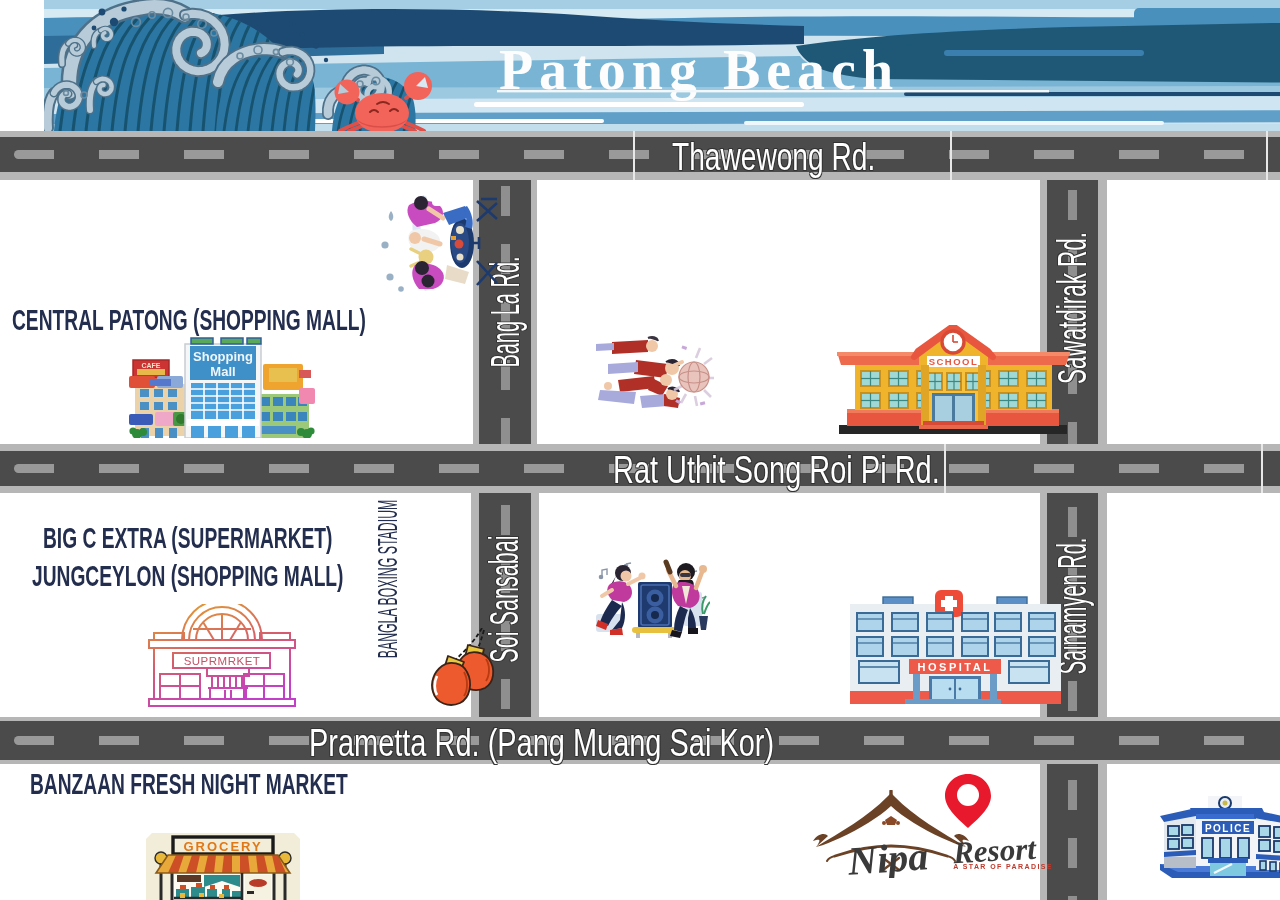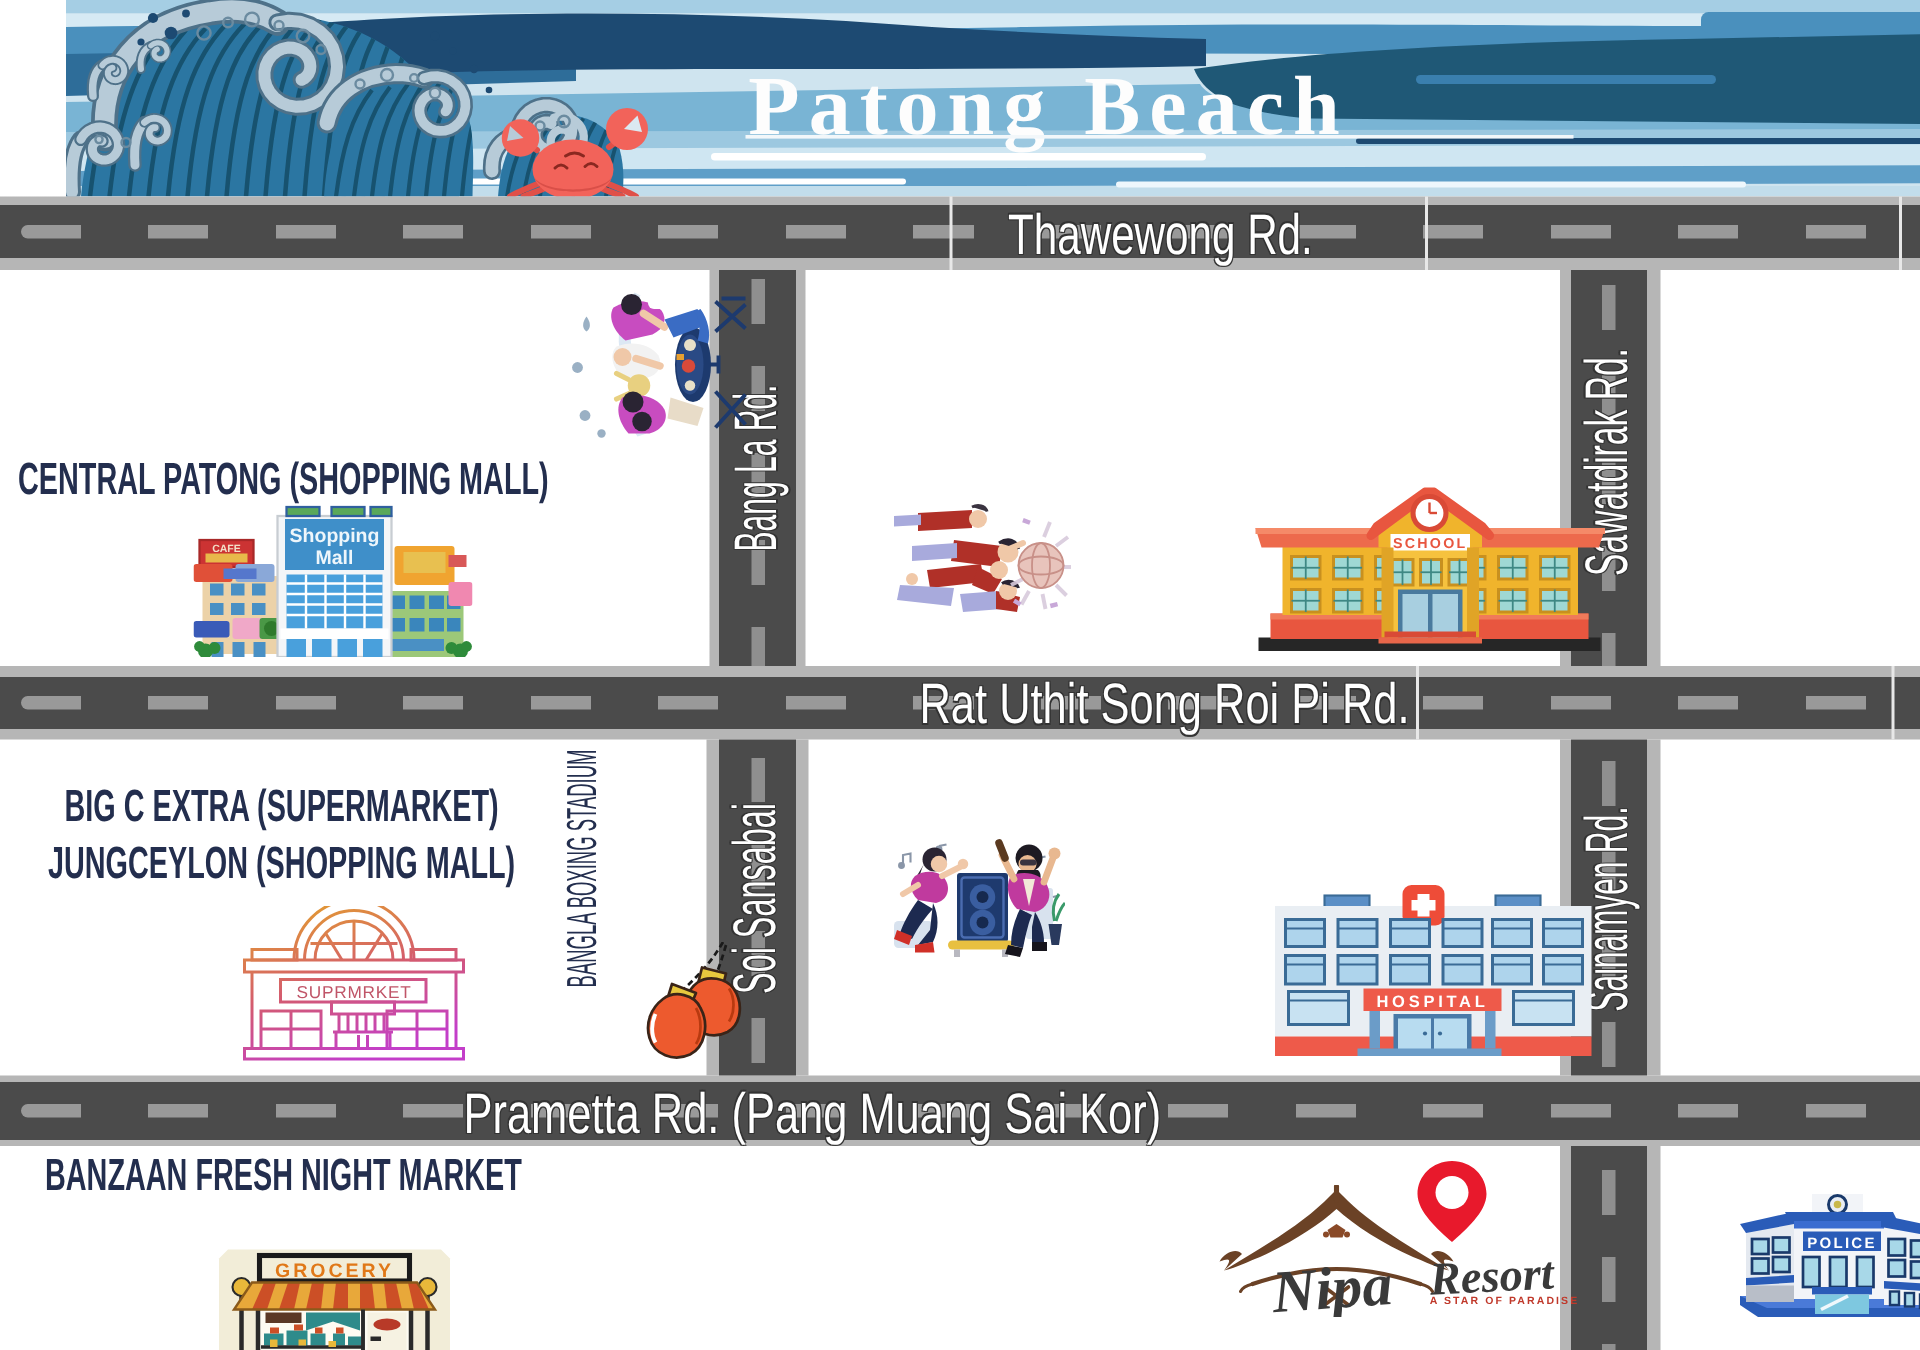--- a/index.html
+++ b/index.html
@@ -615,21 +615,21 @@
       <rect x="83" y="89" width="22" height="22" fill="#b8dcf0"></rect>
       <rect x="107" y="89" width="22" height="22" fill="#b8dcf0"></rect>
       <circle cx="101" cy="99" r="1.4" fill="#3a6b96"></circle>
         <circle cx="111" cy="99" r="1.4" fill="#3a6b96"></circle>
       <rect x="56" y="109" width="96" height="5" fill="#6b9cc8"></rect>
     </svg>
   </div>
 
   <div class="maplabel" style="left:43px;top:521px;transform:scaleX(0.64);transform-origin:0 0;">BIG C EXTRA (SUPERMARKET)</div>
 
-  <div class="abs" style="left:116px;top:604px;width:152px;height:104px;text-decoration:underline;">
+  <div class="abs" style="left:102px;top:604px;width:152px;height:104px;text-decoration:underline;">
     <svg width="152" height="104" viewBox="0 0 152 104">
       <defs>
         <linearGradient id="smg" gradientUnits="userSpaceOnUse" x1="40" y1="0" x2="70" y2="104">
           <stop offset="0" stop-color="#e29a32"></stop>
             <stop offset="0.5" stop-color="#d45c6e"></stop>
             <stop offset="1" stop-color="#c33ec9"></stop>
         </linearGradient>
       </defs>
       <g stroke="url(#smg)" fill="none" stroke-width="2">
 

